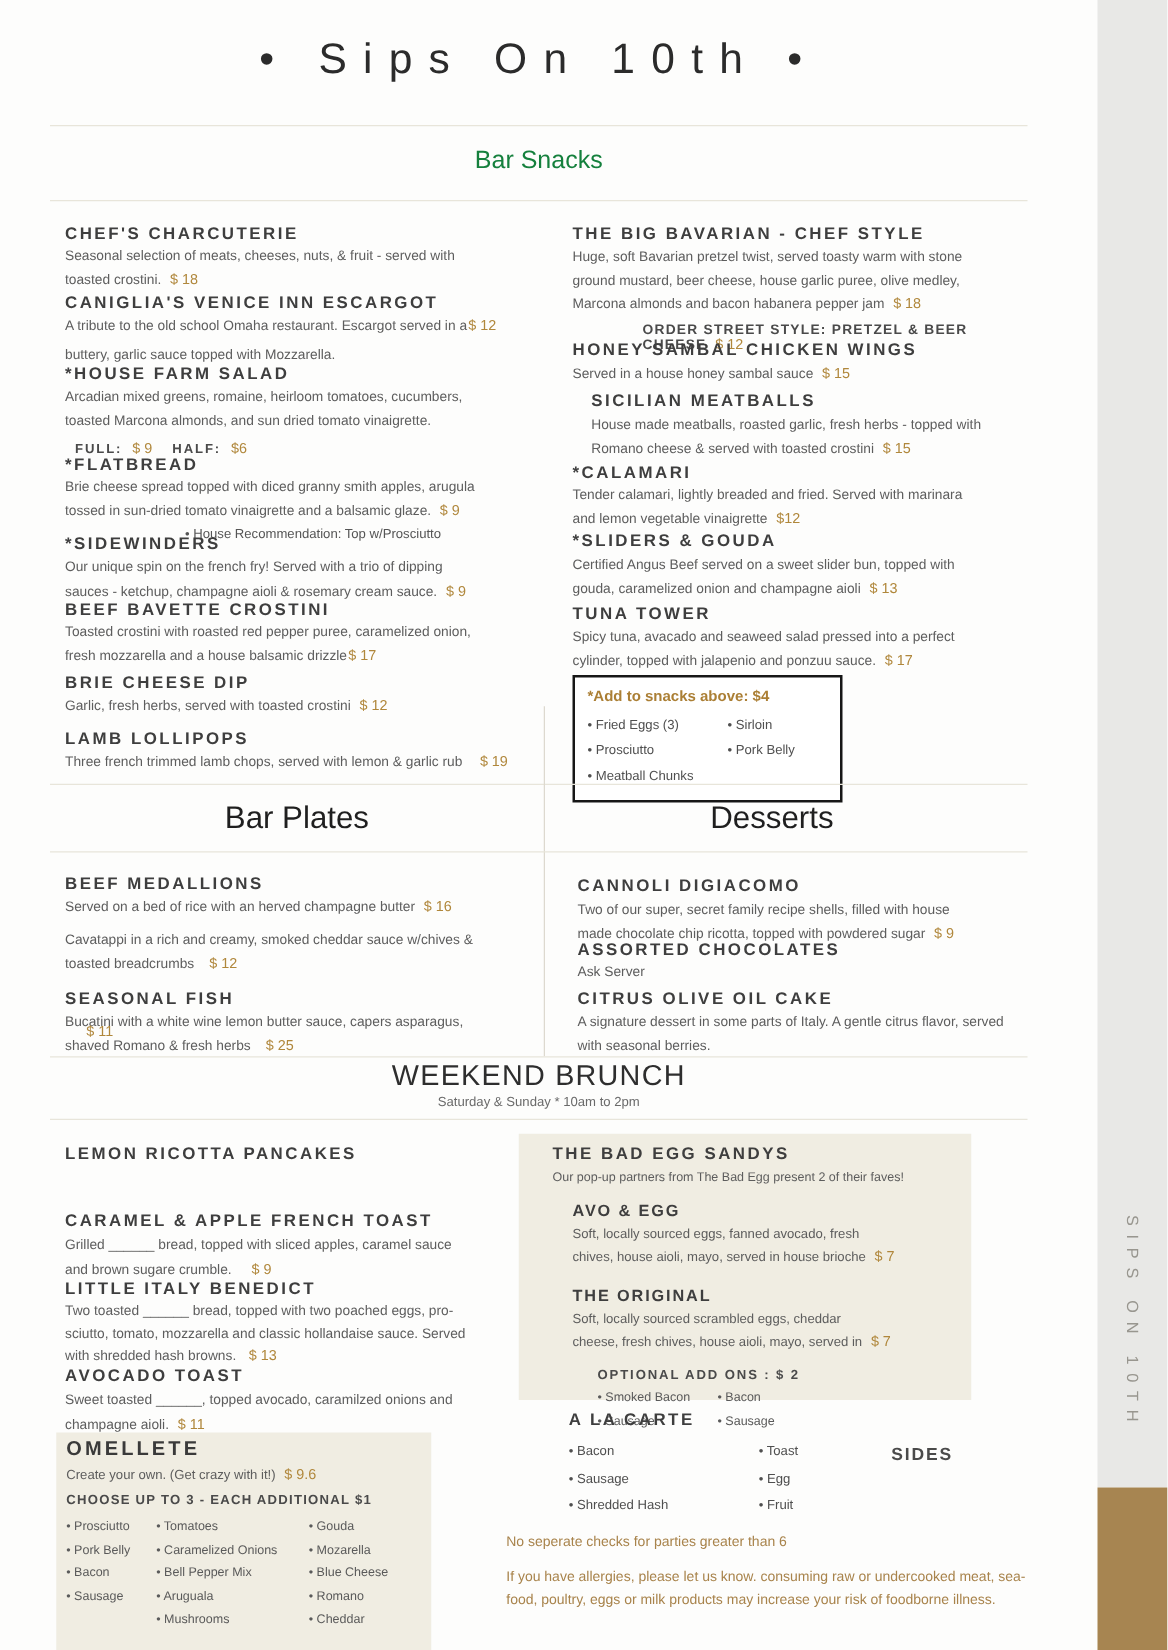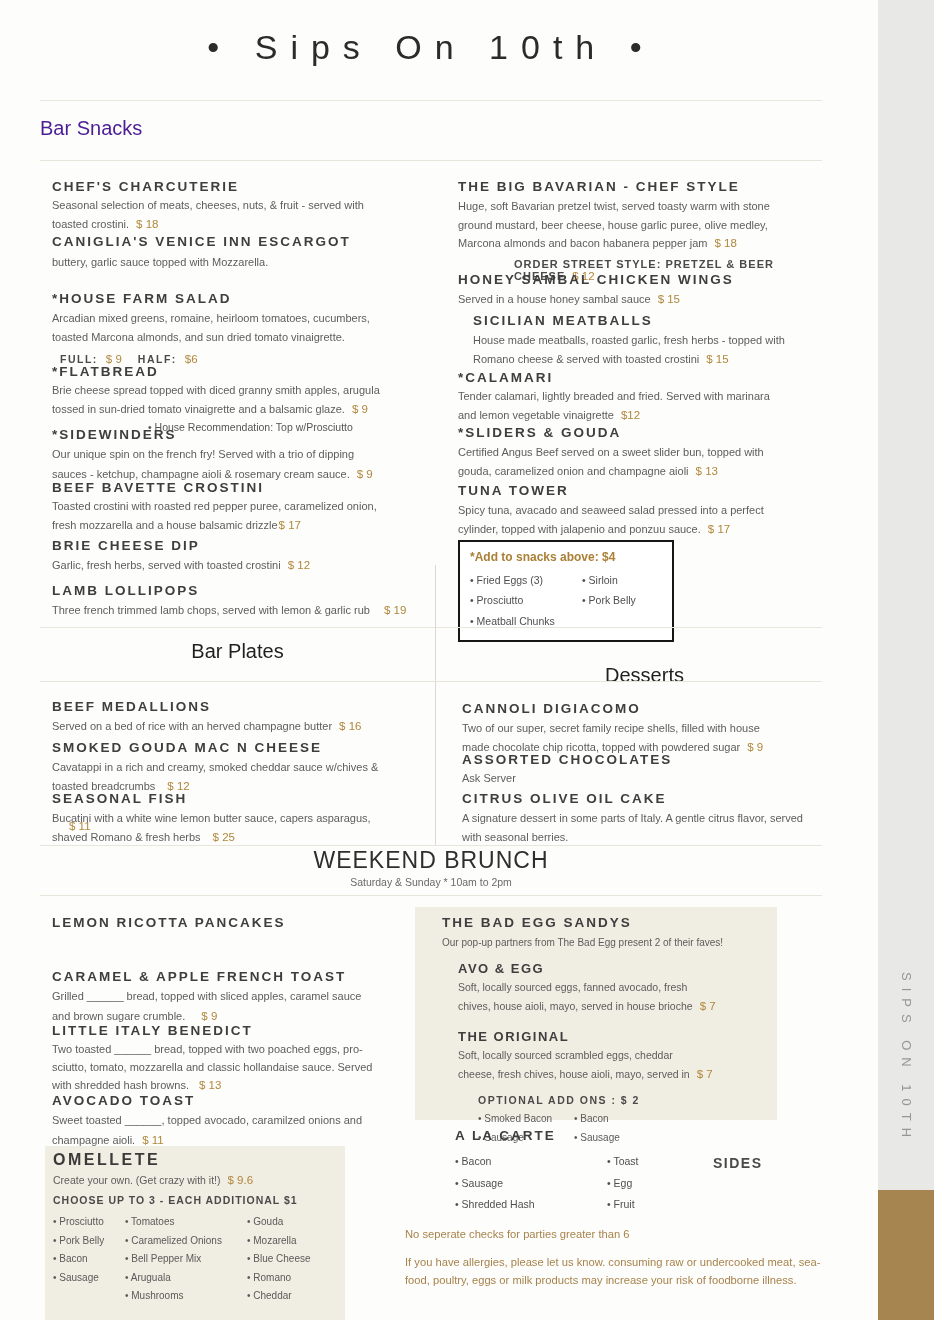--- a/index.html
+++ b/index.html
@@ -7,22 +7,22 @@
     width:934px;height:1320px;position:relative;background:#fdfdfc;
     font-family:"Liberation Sans","DejaVu Sans",sans-serif;color:#5d5d5d;overflow:hidden;
   }
   .abs{position:absolute;}
   .hr{position:absolute;left:40px;width:782px;height:1px;background:#e8e5da;}
   .vline{position:absolute;width:1px;background:#ddd9cf;}
   .page-title{
     left:40px;top:28px;width:782px;text-align:center;
     font-size:34px;color:#2b2b2b;letter-spacing:13px;font-weight:normal;
   }
-  .sec-head{position:absolute;font-size:20px;color:#4c1d95;}
-  .half-head{position:absolute;text-align:center;font-size:20px;color:#1f1f1f;}
+  .sec-head{position:absolute;text-align:center;font-size:20px;color:#15803d;}
+  .half-head{position:absolute;text-align:center;font-size:25px;color:#1f1f1f;}
   .brunch-head{left:40px;top:847px;width:782px;text-align:center;font-size:23px;color:#2e2e2e;letter-spacing:1px;position:absolute;}
   .brunch-sub{left:40px;top:876px;width:782px;text-align:center;font-size:10.5px;color:#6a6a6a;position:absolute;}
   .mi{position:absolute;width:400px;}
   .iname{font-size:13.5px;font-weight:bold;letter-spacing:2px;color:#3e3e3e;}
   .desc{font-size:11px;line-height:1.6;color:#5d5d5d;margin:3px 0 0;white-space:pre-line;}
   .price{color:#b0873b;margin-left:7px;white-space:nowrap;font-size:11.5px;}
   .price.tight{margin-left:1px;}
   .caps{font-weight:bold;font-size:10.5px;letter-spacing:1.5px;color:#4a4a4a;}
   .sizes{margin:5px 0 0 8px;font-size:11px;}
   .sizes .half{margin-left:16px;}
@@ -73,20 +73,21 @@
 <div class="sec-head" style="left:40px;top:117px;width:782px;">Bar Snacks</div>
 <div class="hr" style="top:160px;"></div>
 
 <div class="mi" style="left:52px;top:179px;">
   <div class="iname">CHEF'S CHARCUTERIE</div>
   <p class="desc"><span>Seasonal selection of meats, cheeses, nuts, &amp; fruit - served with
 toasted crostini.</span><span class="price">$ 18</span></p>
 </div>
 <div class="mi" style="left:52px;top:234px;">
   <div class="iname">CANIGLIA'S VENICE INN ESCARGOT</div>
+  <p class="desc"><span>A tribute to the old school Omaha restaurant. Escargot served in a</span><span class="price tight">$ 12</span></p>
   <p class="desc" style="margin-top:5px;">buttery, garlic sauce topped with Mozzarella.</p>
 </div>
 <div class="mi" style="left:52px;top:291px;">
   <div class="iname">*HOUSE FARM SALAD</div>
   <p class="desc" style="line-height:1.75;">Arcadian mixed greens, romaine, heirloom tomatoes, cucumbers,
 toasted Marcona almonds, and sun dried tomato vinaigrette.</p>
   <p class="sizes"><span class="caps">FULL:</span><span class="price">$ 9</span><span class="caps half">HALF:</span><span class="price">$6</span></p>
 </div>
 <div class="mi" style="left:52px;top:364px;">
   <div class="iname">*FLATBREAD</div>
@@ -152,29 +153,28 @@
 • Prosciutto
 • Meatball Chunks</div>
     <div class="addon-col">• Sirloin
 • Pork Belly</div>
   </div>
 </div>
 
 <div class="hr" style="top:627px;"></div>
 <div class="vline" style="left:435px;top:565px;height:280px;"></div>
 <div class="half-head" style="left:40px;top:640px;width:395px;">Bar Plates</div>
-<div class="half-head" style="left:451px;top:640px;width:387px;margin-top:24px;">Desserts</div>
+<div class="half-head" style="left:424px;top:640px;width:387px;">Desserts</div>
 <div class="hr" style="top:681px;"></div>
 
 <div class="mi" style="left:52px;top:699px;">
   <div class="iname">BEEF MEDALLIONS</div>
   <p class="desc"><span>Served on a bed of rice with an herved champagne butter</span><span class="price">$ 16</span></p>
 </div>
 <div class="mi" style="left:52px;top:740px;">
-  <div class="iname">SMOKED GOUDA MAC N CHEESE</div>
   <p class="desc" style="line-height:1.7;"><span>Cavatappi in a rich and creamy, smoked cheddar sauce w/chives &amp;
 toasted breadcrumbs</span><span class="price" style="margin-left:12px;">$ 12</span></p>
 </div>
 <div class="mi" style="left:52px;top:791px;">
   <div class="iname">SEASONAL FISH</div>
   <p class="desc" style="line-height:1.7;"><span>Bucatini with a white wine lemon butter sauce, capers asparagus,
 shaved Romano &amp; fresh herbs</span><span class="price" style="margin-left:12px;">$ 25</span></p>
 </div>
 <div class="abs overlay-price">$ 11</div>
 

